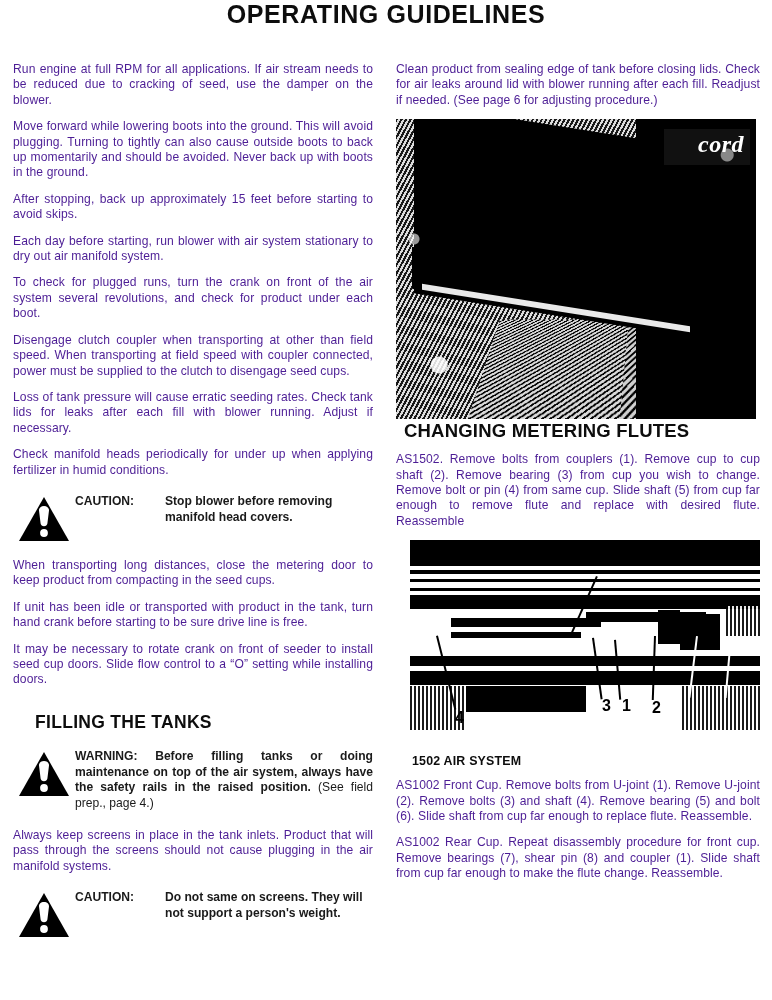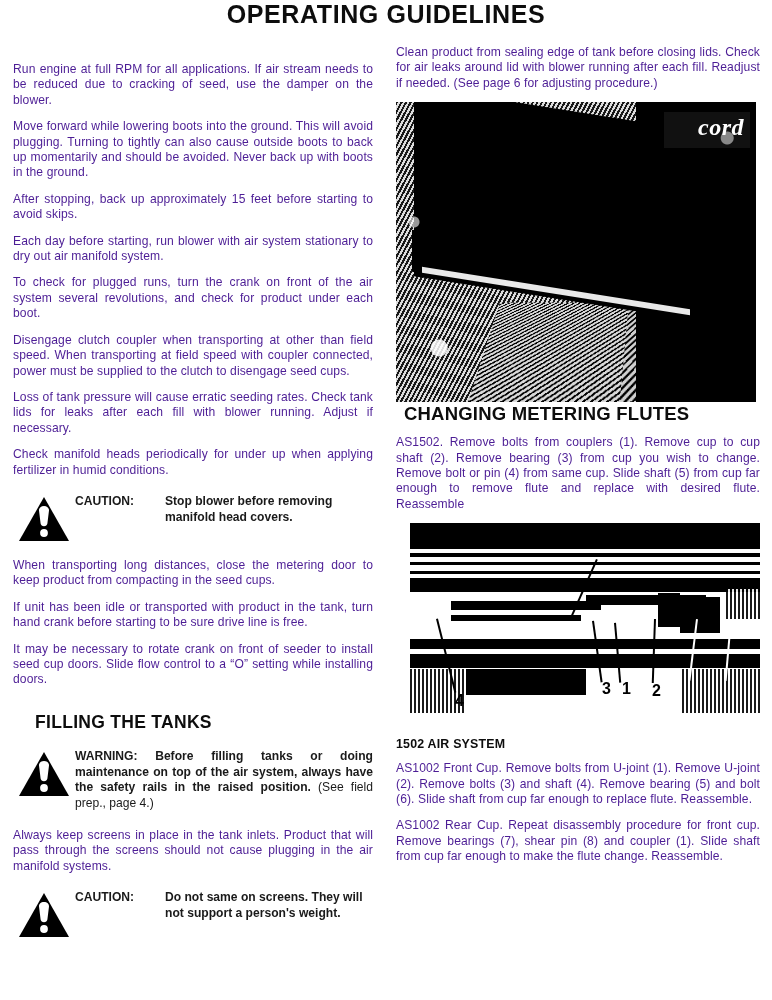--- a/index.html
+++ b/index.html
@@ -39,21 +39,21 @@
   
   .col-left {
     position: absolute;
     left: 13px;
     top: 62px;
     width: 360px;
   }
   .col-right {
     position: absolute;
     left: 396px;
-    top: 45px;
+    top: 62px;
     width: 364px;
   }
 
   p.body {
     margin: 0 0 11px 0;
     font-size: 12.1px;
     line-height: 15.4px;
     text-align: justify;
     color: #4c1d95;
     letter-spacing: 0.1px;
@@ -73,21 +73,21 @@
     font-weight: bold;
     letter-spacing: 0.2px;
     color: #0d0d0d;
     margin: 1px 0 10px 8px;
   }
   .subhead {
     font-size: 12.4px;
     font-weight: bold;
     letter-spacing: 0.2px;
     color: #0d0d0d;
-    margin: 9px 0 10px 0;
+    margin: 9px 0 10px 16px;
   }
 
   
   .alert {
     display: flex;
     align-items: flex-start;
     margin: 16px 0 16px 0;
   }
   .alert .tri-wrap {
     flex: 0 0 auto;

